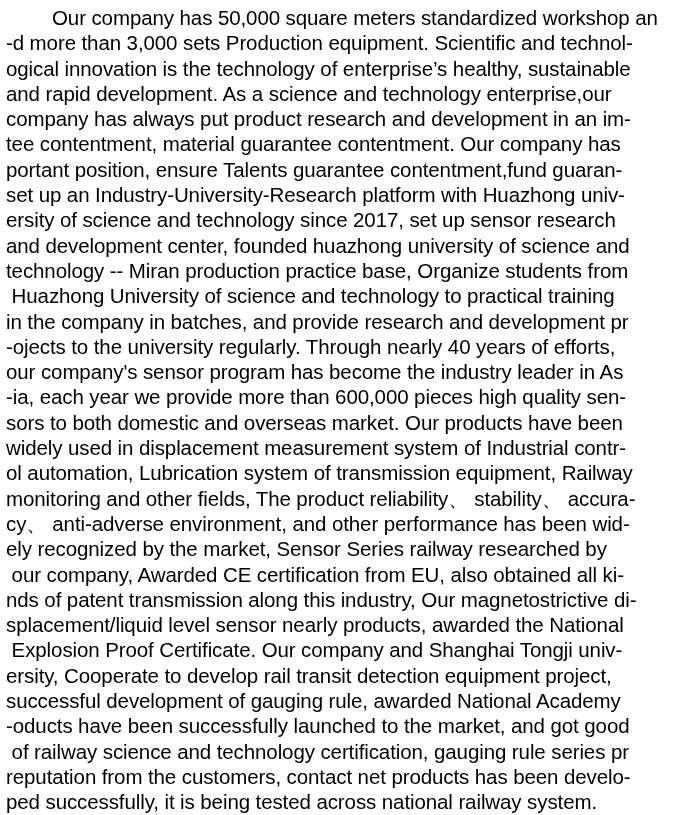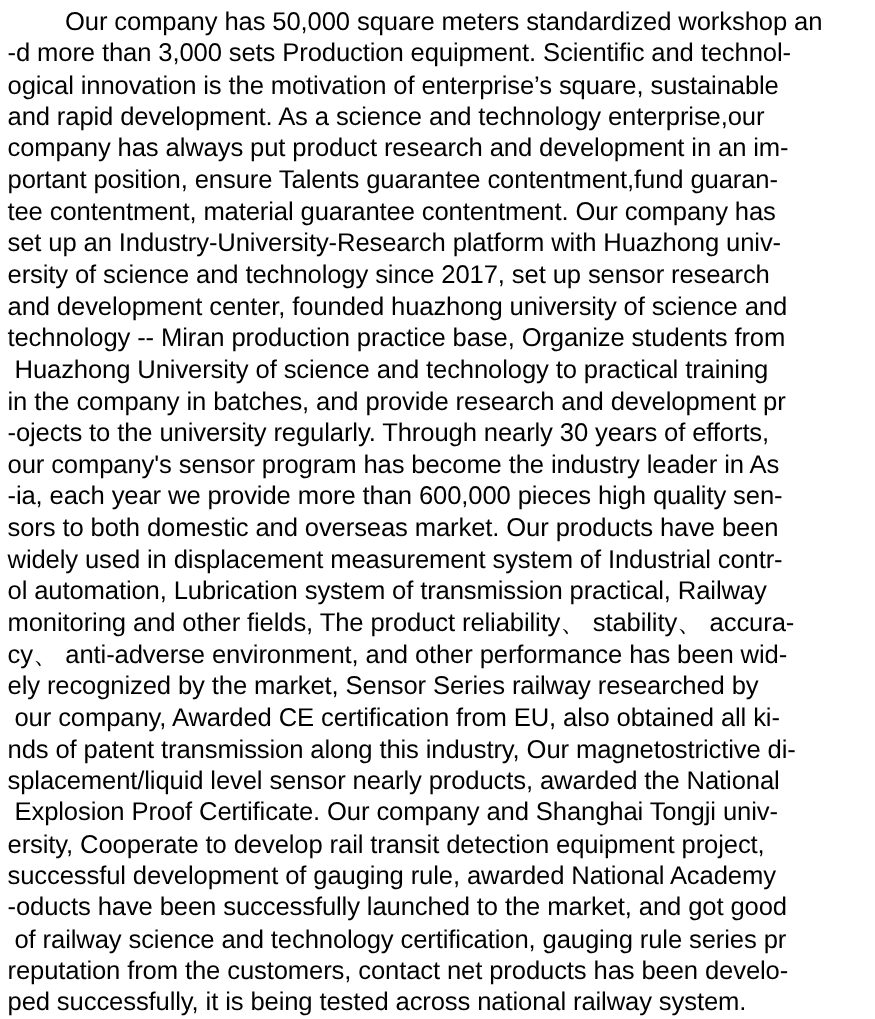--- a/index.html
+++ b/index.html
@@ -33,37 +33,37 @@
     text-indent: 46px;
   }
 </style>
 </head>
 <body style="background: rgb(255, 255, 255);">
 
 <div class="page">
   <div class="paragraph" id="paragraph" style="color: rgb(0, 0, 0);">
       <div class="line">Our company has 50,000 square meters standardized workshop an</div>
       <div class="line">-d more than 3,000 sets Production equipment. Scientific and technol-</div>
-      <div class="line">ogical innovation is the motivation of enterprise’s square, sustainable</div>
+      <div class="line">ogical innovation is the technology of enterprise’s healthy, sustainable</div>
       <div class="line">and rapid development. As a science and technology enterprise,our</div>
       <div class="line">company has always put product research and development in an im-</div>
+      <div class="line">tee contentment, material guarantee contentment. Our company has</div>
       <div class="line">portant position, ensure Talents guarantee contentment,fund guaran-</div>
-      <div class="line">tee contentment, material guarantee contentment. Our company has</div>
       <div class="line">set up an Industry-University-Research platform with Huazhong univ-</div>
       <div class="line">ersity of science and technology since 2017, set up sensor research</div>
       <div class="line">and development center, founded huazhong university of science and</div>
       <div class="line">technology -- Miran production practice base, Organize students from</div>
       <div class="line"> Huazhong University of science and technology to practical training</div>
       <div class="line">in the company in batches, and provide research and development pr</div>
-      <div class="line">-ojects to the university regularly. Through nearly 30 years of efforts,</div>
+      <div class="line">-ojects to the university regularly. Through nearly 40 years of efforts,</div>
       <div class="line">our company's sensor program has become the industry leader in As</div>
       <div class="line">-ia, each year we provide more than 600,000 pieces high quality sen-</div>
       <div class="line">sors to both domestic and overseas market. Our products have been</div>
       <div class="line">widely used in displacement measurement system of Industrial contr-</div>
-      <div class="line">ol automation, Lubrication system of transmission practical, Railway</div>
+      <div class="line">ol automation, Lubrication system of transmission equipment, Railway</div>
       <div class="line">monitoring and other fields, The product reliability、 stability、 accura-</div>
       <div class="line">cy、 anti-adverse environment, and other performance has been wid-</div>
       <div class="line">ely recognized by the market, Sensor Series railway researched by</div>
       <div class="line"> our company, Awarded CE certification from EU, also obtained all ki-</div>
       <div class="line">nds of patent transmission along this industry, Our magnetostrictive di-</div>
       <div class="line">splacement/liquid level sensor nearly products, awarded the National</div>
       <div class="line"> Explosion Proof Certificate. Our company and Shanghai Tongji univ-</div>
       <div class="line">ersity, Cooperate to develop rail transit detection equipment project,</div>
       <div class="line">successful development of gauging rule, awarded National Academy</div>
       <div class="line">-oducts have been successfully launched to the market, and got good</div>

